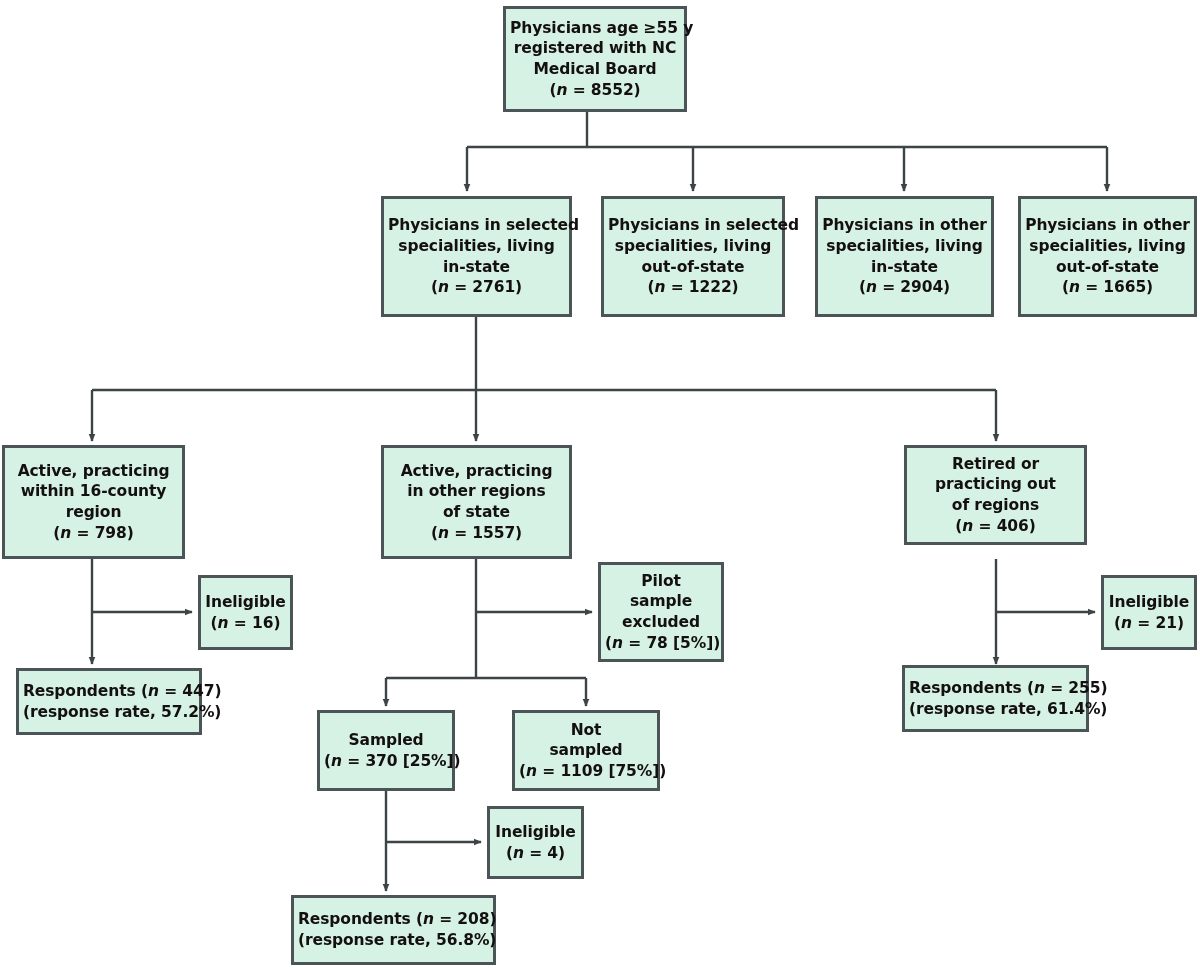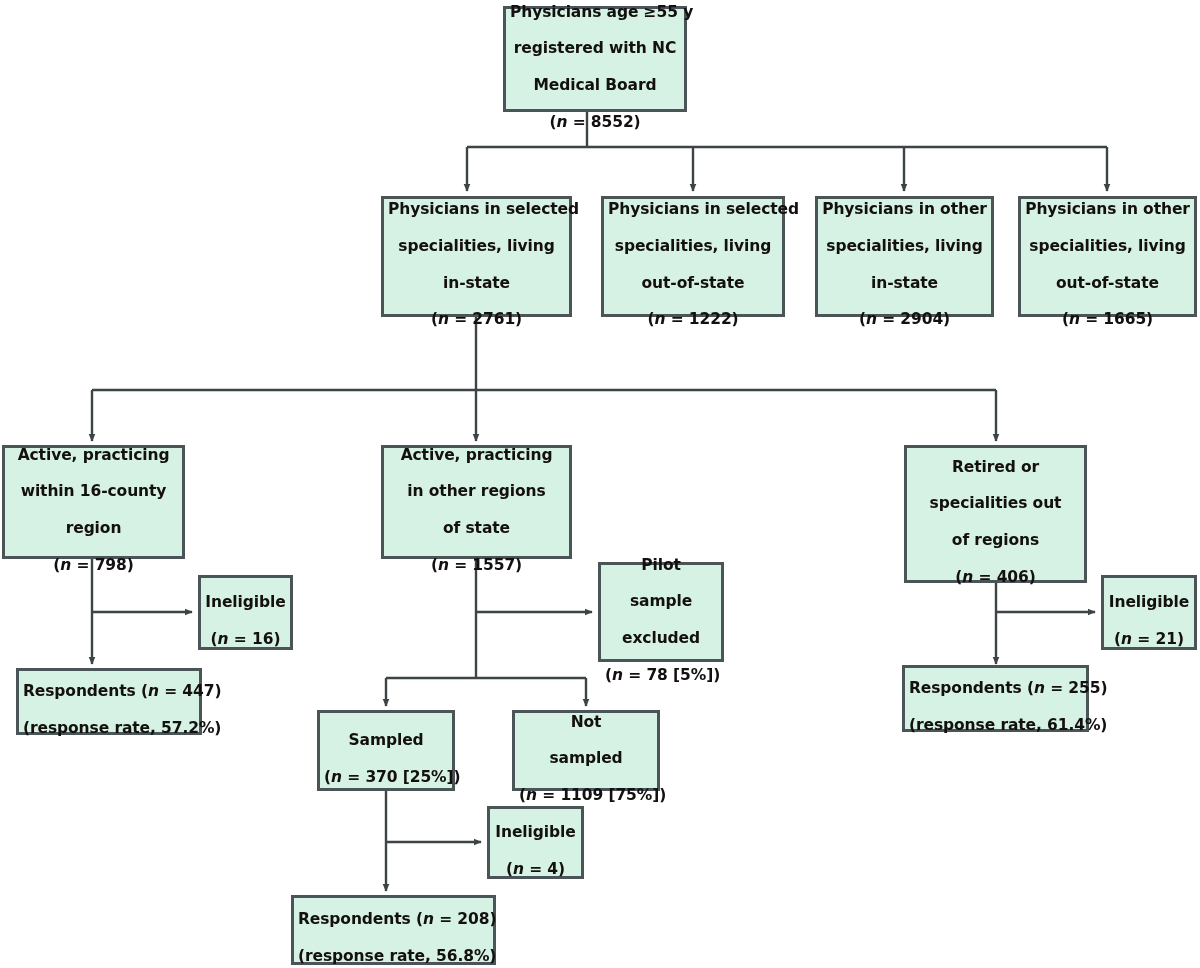--- a/index.html
+++ b/index.html
@@ -35,21 +35,21 @@
     color: #14100f;
     font-weight: bold;
     font-size: 15.5px;
     line-height: 1.33;
     letter-spacing: -0.1px;
     padding: 2px 4px;
   }
   .node .inner {
     width: 100%;
   }
-  .node .line { display: block; white-space: nowrap; margin-top: 16px; }
+  .node .line { display: block; white-space: nowrap; }
   em.v { font-style: italic; font-weight: bold; }
 </style>
 </head>
 <body>
 
 <div id="canvas">
 
   <svg class="edges" viewBox="0 0 1200 968">
     <defs>
       <marker id="arw" markerWidth="10" markerHeight="10" refX="7.2" refY="3.6" orient="auto" markerUnits="userSpaceOnUse">
@@ -144,24 +144,24 @@
 
   <div class="node" style="left:381px; top:445px; width:191px; height:114px;">
     <div class="inner">
       <span class="line">Active, practicing</span>
       <span class="line">in other regions</span>
       <span class="line">of state</span>
       <span class="line italic-n">(<em class="v">n</em> = 1557)</span>
     </div>
   </div>
 
-  <div class="node" style="left:904px; top:445px; width:183px; height:138px;">
+  <div class="node" style="left:904px; top:445px; width:183px; height:100px;">
     <div class="inner">
       <span class="line">Retired or</span>
-      <span class="line">specialities out</span>
+      <span class="line">practicing out</span>
       <span class="line">of regions</span>
       <span class="line italic-n">(<em class="v">n</em> = 406)</span>
     </div>
   </div>
 
   <div class="node" style="left:198px; top:575px; width:95px; height:75px;">
     <div class="inner">
       <span class="line">Ineligible</span>
       <span class="line italic-n">(<em class="v">n</em> = 16)</span>
     </div>

